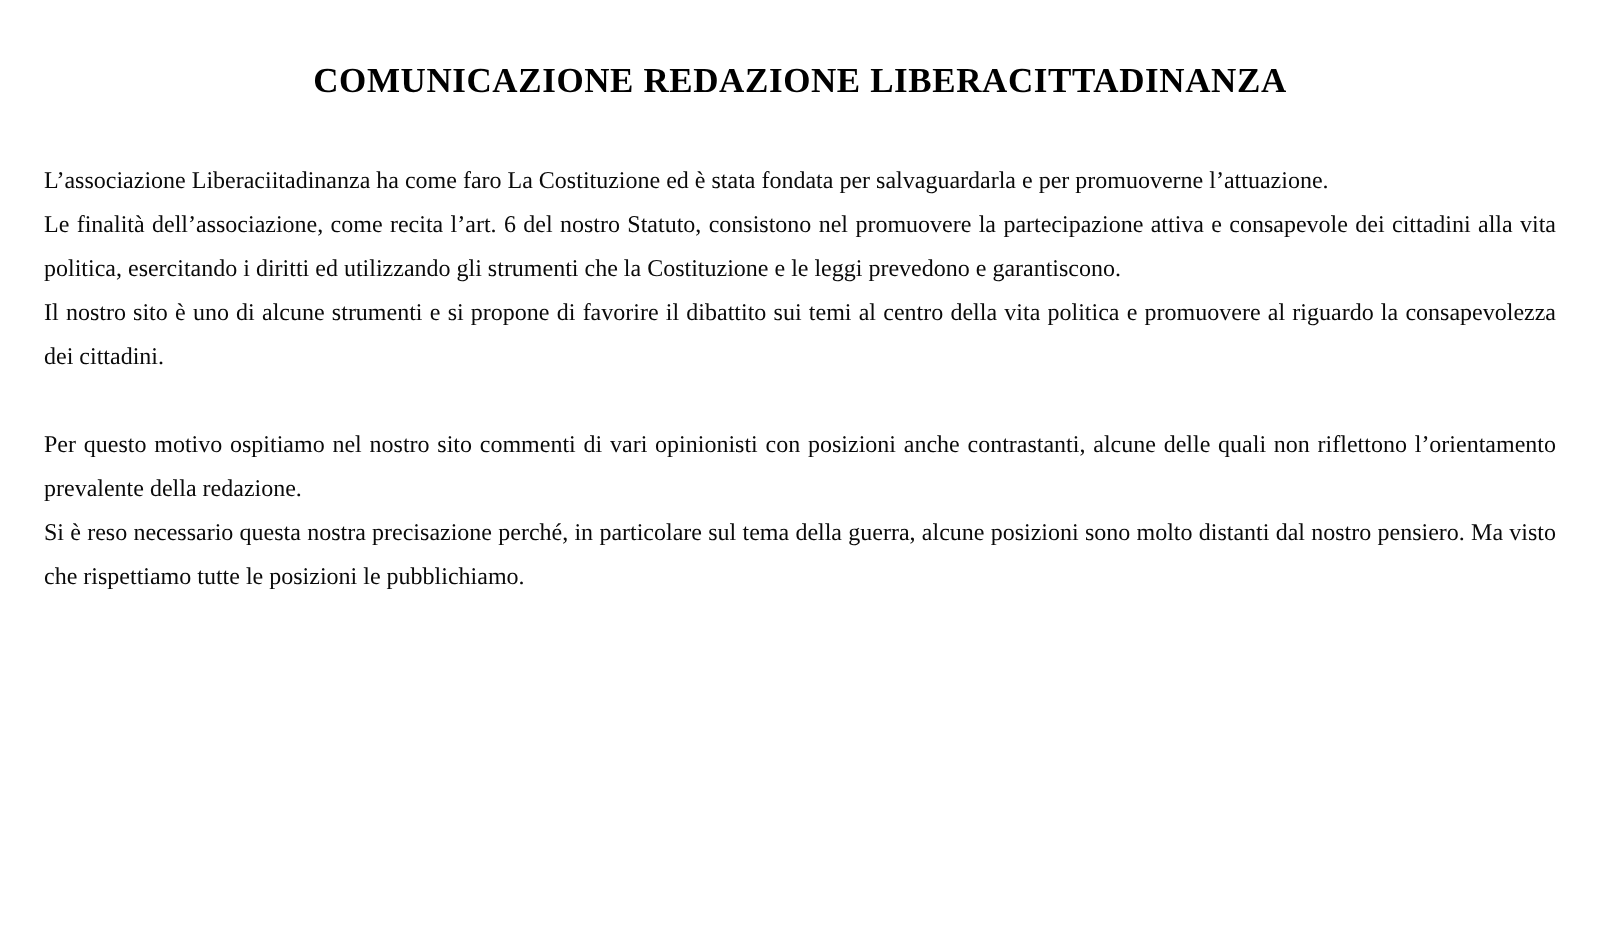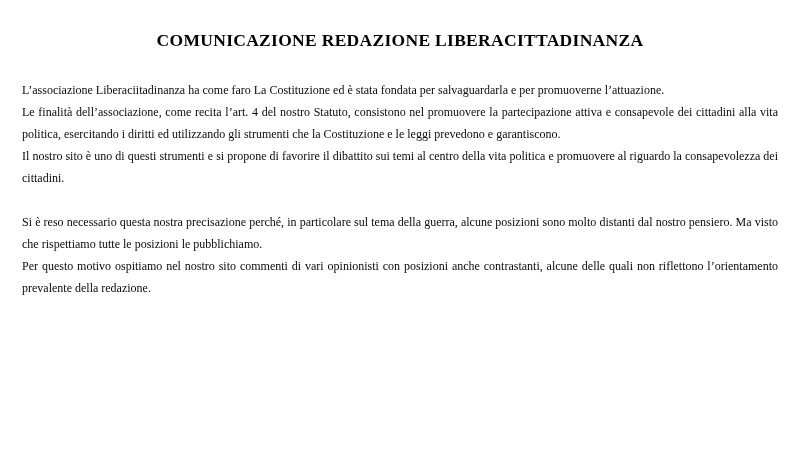--- a/index.html
+++ b/index.html
@@ -44,28 +44,28 @@
 <body>
 
 <div class="page">
 
   <h1 class="doc-title">COMUNICAZIONE REDAZIONE LIBERACITTADINANZA</h1>
 
   <div class="doc-body">
 
     <p class="doc-line">L’associazione Liberaciitadinanza ha come faro La Costituzione ed è stata fondata per salvaguardarla e per promuoverne l’attuazione.</p>
 
-    <p class="doc-line">Le finalità dell’associazione, come recita l’art. 4 del nostro Statuto, consistono nel promuovere la partecipazione attiva e consapevole dei cittadini alla vita politica, esercitando i diritti ed utilizzando gli strumenti che la Costituzione e le leggi prevedono e garantiscono.</p>
+    <p class="doc-line">Le finalità dell’associazione, come recita l’art. 6 del nostro Statuto, consistono nel promuovere la partecipazione attiva e consapevole dei cittadini alla vita politica, esercitando i diritti ed utilizzando gli strumenti che la Costituzione e le leggi prevedono e garantiscono.</p>
 
-    <p class="doc-line">Il nostro sito è uno di questi strumenti e si propone di favorire il dibattito sui temi al centro della  vita politica e promuovere al riguardo la consapevolezza dei cittadini.</p>
+    <p class="doc-line">Il nostro sito è uno di alcune strumenti e si propone di favorire il dibattito sui temi al centro della  vita politica e promuovere al riguardo la consapevolezza dei cittadini.</p>
 
     <div class="block-gap"></div>
 
+    <p class="doc-line">Per questo motivo ospitiamo nel nostro sito commenti di vari opinionisti con posizioni anche contrastanti, alcune delle quali  non riflettono l’orientamento prevalente della redazione.</p>
+
     <p class="doc-line">Si è reso necessario questa nostra precisazione perché, in particolare sul tema della guerra, alcune posizioni sono  molto distanti dal nostro pensiero. Ma visto che rispettiamo tutte le posizioni le pubblichiamo.</p>
-
-    <p class="doc-line">Per questo motivo ospitiamo nel nostro sito commenti di vari opinionisti con posizioni anche contrastanti, alcune delle quali  non riflettono l’orientamento prevalente della redazione.</p>
 
     <div class="block-gap"></div>
 
 
   </div>
 
 </div>
 
 </body></html>

